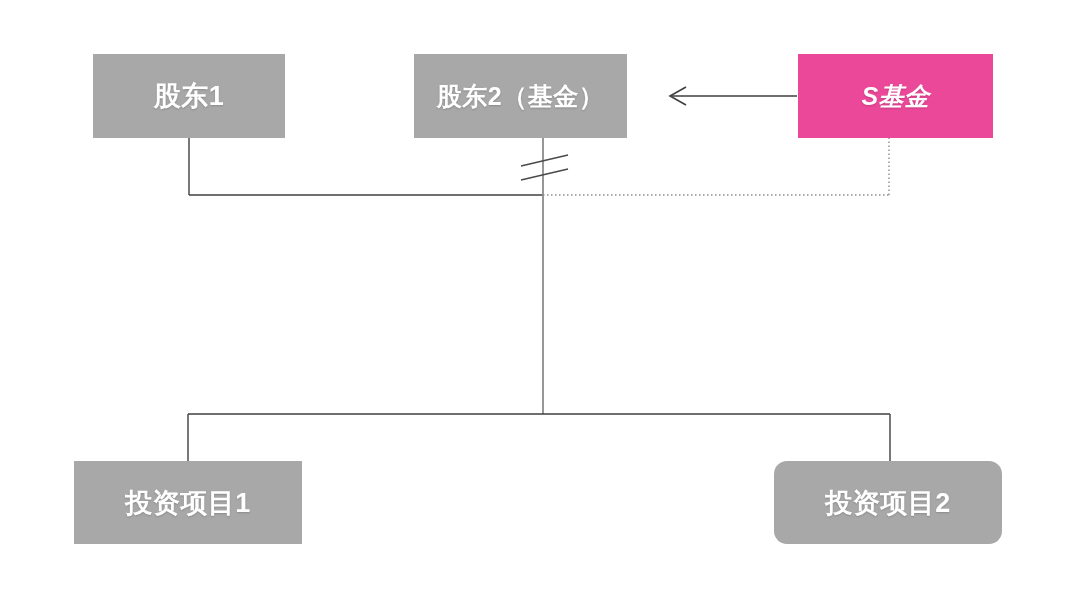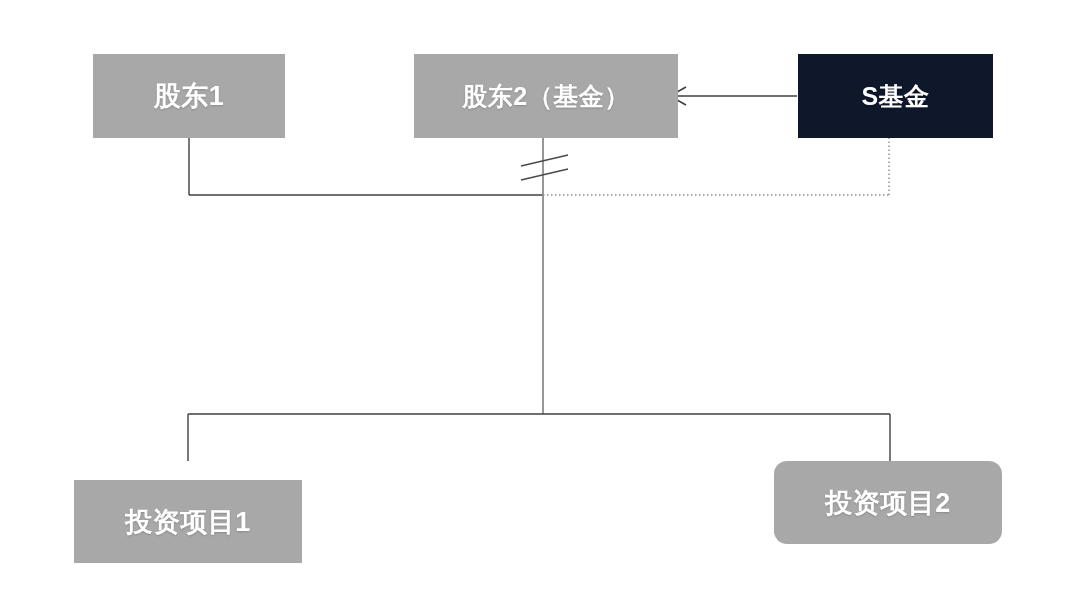--- a/index.html
+++ b/index.html
@@ -31,29 +31,29 @@
     align-items: center;
     justify-content: center;
     box-sizing: border-box;
     color: #ffffff;
     font-weight: bold;
     letter-spacing: 0.5px;
     text-shadow: 0 1px 2px rgba(0,0,0,0.18);
     user-select: none;
   }
   .node.gray   { background: #a8a8a8; }
-  .node.olive  { background: #0f172a; }
+  .node.olive  { background: #ec4899; font-style: italic; }
 
   
   #node-shareholder1 { left: 93px;  top: 54px;  width: 192px; height: 84px;  font-size: 27px; }
-  #node-shareholder2 { left: 414px; top: 54px;  width: 264px; height: 84px;  font-size: 25px; }
+  #node-shareholder2 { left: 414px; top: 54px;  width: 213px; height: 84px;  font-size: 25px; }
   #node-sfund        { left: 798px; top: 54px;  width: 195px; height: 84px;  font-size: 25px; }
 
   
-  #node-project1 { left: 74px;  top: 480px; width: 228px; height: 83px; font-size: 27px; }
+  #node-project1 { left: 74px;  top: 461px; width: 228px; height: 83px; font-size: 27px; }
   #node-project2 { left: 774px; top: 461px; width: 228px; height: 83px; font-size: 27px; border-radius: 13px; }
 </style>
 </head>
 <body>
 
 <div id="canvas">
 
   <svg class="wires" viewBox="0 0 1080 589" xmlns="http://www.w3.org/2000/svg">
 
     <g>

